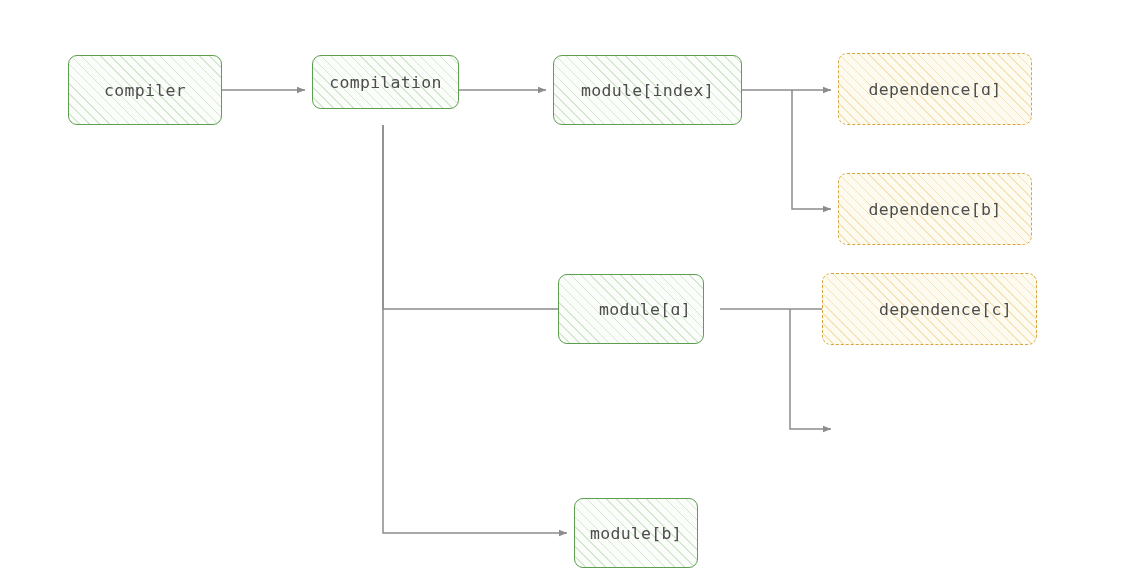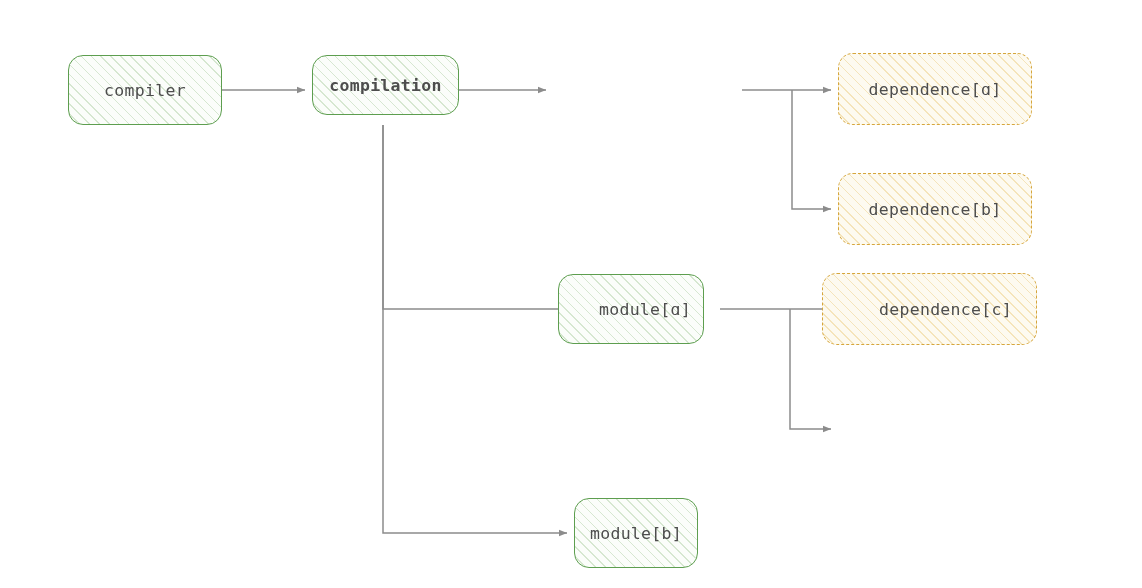--- a/index.html
+++ b/index.html
@@ -23,21 +23,21 @@
     top: 0;
     width: 1142px;
     height: 588px;
   }
   .node {
     position: absolute;
     box-sizing: border-box;
     display: flex;
     align-items: center;
     justify-content: center;
-    border-radius: 15px;
+    border-radius: 9px;
     font-family: "DejaVu Sans Mono", monospace;
     font-size: 16.5px;
     letter-spacing: 0.3px;
     color: #4d4d4d;
     white-space: nowrap;
     z-index: 3;
   }
   
   .node.green {
     border: 1.6px solid #5d9e4f;
@@ -88,24 +88,27 @@
       <path d="M383,125 L383,533 L567,533" marker-end="url(#arrowhead)"></path>
       <path d="M720,309 L831,309" marker-end="url(#arrowhead)"></path>
       <path d="M790,309 L790,429 L831,429" marker-end="url(#arrowhead)"></path>
     </g>
   </svg>
 
   <div class="node green" style="left:68px;top:55px;width:154px;height:70px;">
     <span class="label">compiler</span>
   </div>
 
-  <div class="node green" style="left:312px;top:55px;width:147px;height:60px;font-weight:bold;">
+  <div class="node green" style="left:312px;top:55px;width:147px;height:54px;">
     <span class="label">compilation</span>
   </div>
 
+  <div class="node green" style="left:553px;top:55px;width:189px;height:70px;">
+    <span class="label">module[index]</span>
+  </div>
 
   <div class="node amber" style="left:838px;top:53px;width:194px;height:72px;">
     <span class="label">dependence[ɑ]</span>
   </div>
 
   <div class="node amber" style="left:838px;top:173px;width:194px;height:72px;">
     <span class="label">dependence[b]</span>
   </div>
 
   <div class="node green" style="left:558px;top:274px;width:146px;height:70px;padding-left:28px;">

